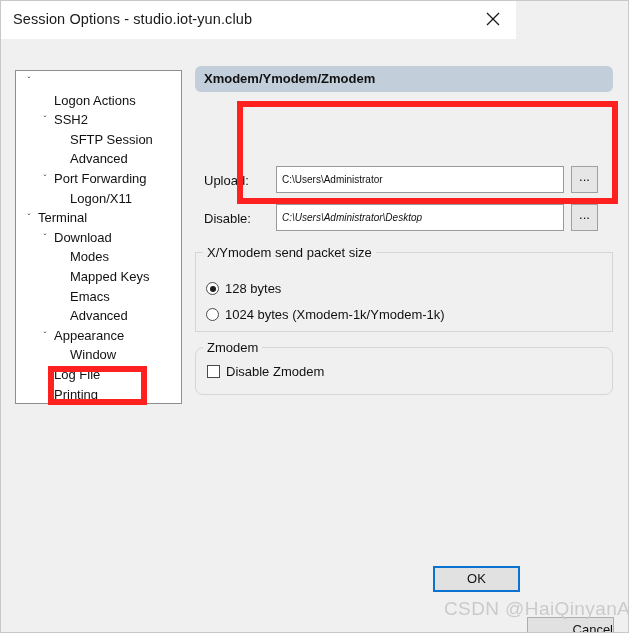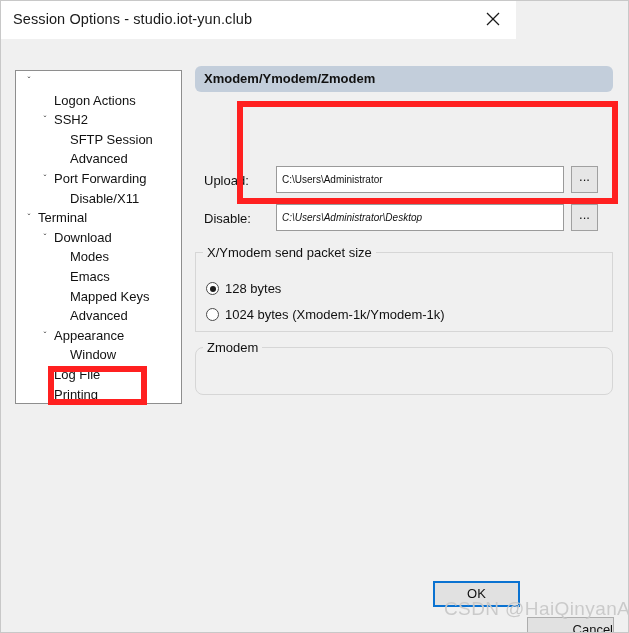--- a/index.html
+++ b/index.html
@@ -276,26 +276,26 @@
 
     <div class="category-label">Category:</div>
 
     <div class="tree-panel" id="tree">
         <div class="tree-row lvl0"><span class="chev">ˇ</span></div>
         <div class="tree-row lvl1"><span class="tlabel">Logon Actions</span></div>
         <div class="tree-row lvl1"><span class="chev">ˇ</span><span class="tlabel">SSH2</span></div>
         <div class="tree-row lvl2"><span class="tlabel">SFTP Session</span></div>
         <div class="tree-row lvl2"><span class="tlabel">Advanced</span></div>
         <div class="tree-row lvl1"><span class="chev">ˇ</span><span class="tlabel">Port Forwarding</span></div>
-        <div class="tree-row lvl2"><span class="tlabel">Disable/X11</span></div>
+        <div class="tree-row lvl2"><span class="tlabel">Logon/X11</span></div>
         <div class="tree-row lvl0"><span class="chev">ˇ</span><span class="tlabel">Terminal</span></div>
         <div class="tree-row lvl1"><span class="chev">ˇ</span><span class="tlabel">Download</span></div>
         <div class="tree-row lvl2"><span class="tlabel">Modes</span></div>
+        <div class="tree-row lvl2"><span class="tlabel">Mapped Keys</span></div>
         <div class="tree-row lvl2"><span class="tlabel">Emacs</span></div>
-        <div class="tree-row lvl2"><span class="tlabel">Mapped Keys</span></div>
         <div class="tree-row lvl2"><span class="tlabel">Advanced</span></div>
         <div class="tree-row lvl1"><span class="chev">ˇ</span><span class="tlabel">Appearance</span></div>
         <div class="tree-row lvl2"><span class="tlabel">Window</span></div>
         <div class="tree-row lvl1"><span class="tlabel">Log File</span></div>
         <div class="tree-row lvl1"><span class="tlabel">Printing</span></div>
       </div>
 
     <div class="pane-header">
       <div class="pane-header-text">Xmodem/Ymodem/Zmodem</div>
     </div>
@@ -319,22 +319,26 @@
     </div>
     <div class="opt-row" style="left:205px; top:268px;">
       <span class="radio"></span>
       <span>1024 bytes  (Xmodem-1k/Ymodem-1k)</span>
     </div>
 
     <div class="group" style="left:194px; top:308px; width:418px; height:48px;border-radius:8px;">
       <div class="group-title">Zmodem</div>
     </div>
 
-
-    <div class="btn default" style="left:432px; top:542px; width:87px;">OK</div>
+    <div class="opt-row" style="left:206px; top:325px;">
+      <span class="checkbox"></span>
+      <span>Disable Zmodem</span>
+    </div>
+
+    <div class="btn default" style="left:432px; top:527px; width:87px;">OK</div>
     <div class="btn" style="left:526px; top:578px; width:87px;text-align:right;">Cancel</div>
 
   </div>
 
   <div class="annot" style="left:236px; top:100px; width:381px; height:103px;"></div>
   <div class="annot" style="left:47px; top:365px; width:99px; height:39px;"></div>
 
   <div class="watermark" style="left:443px; top:597px;">CSDN @HaiQinyanAN</div>
 
 </div>

